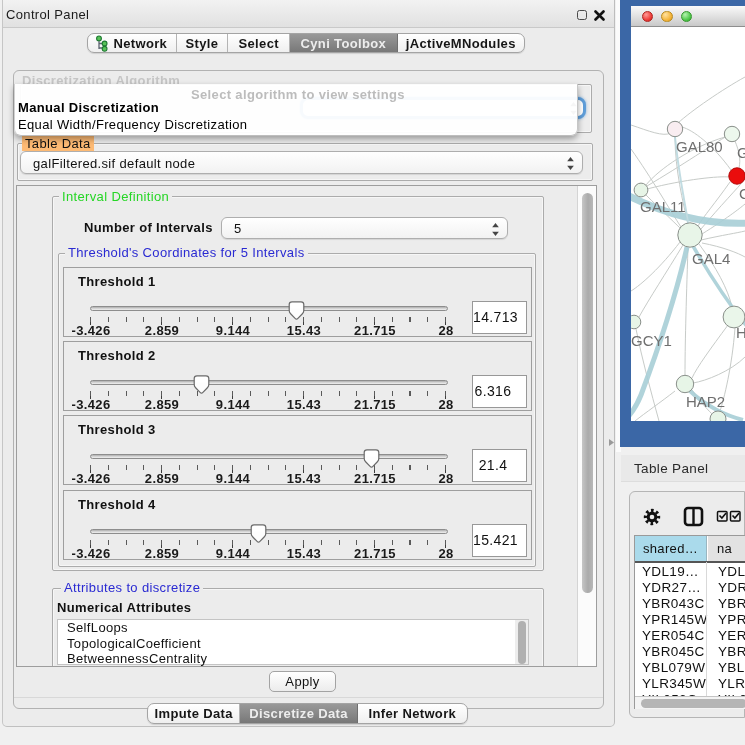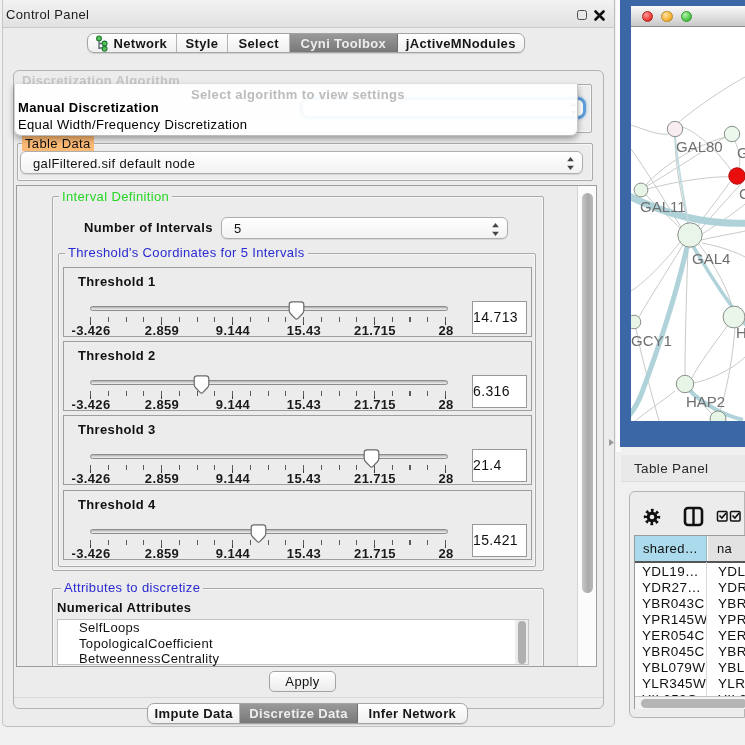--- a/index.html
+++ b/index.html
@@ -74,26 +74,26 @@
   background:linear-gradient(#adadad,#d8d8d8 55%,#efefef); }
 .ticksmin { position:absolute; left:26px; top:49px; width:357px; height:5px;
   background:repeating-linear-gradient(90deg,#5a5a5a 0 1px,transparent 1px 17.75px); }
 .ticksmaj { position:absolute; left:26px; top:49px; width:357px; height:8px;
   background:repeating-linear-gradient(90deg,#3d3d3d 0 1px,transparent 1px 71px); }
 .slab { position:absolute; top:55px; width:60px; text-align:center;
   font-size:13px; font-weight:bold; color:#1a1a1a; }
 .knob { position:absolute; top:33px; width:17px; height:20px; }
 .tfield { position:absolute; left:408px; top:33px; width:55px; height:33px;
   background:#ffffff; border:1px solid #989898; font-size:14px; color:#111;
-  text-align:left; line-height:31px; padding-right:13px; }
+  text-align:center; line-height:31px; padding-right:13px; }
 
 
 #attrlist { position:absolute; left:40px; top:433px; width:472px; height:46px;
   background:#ffffff; border:1px solid #c4c4c4; }
-#attrlist div { font-size:13px; color:#111; padding-left:21px; height:15.5px; line-height:15.5px; }
+#attrlist div { font-size:13px; color:#111; padding-left:9px; height:15.5px; line-height:15.5px; }
 
 
 #applybtn { left:255px; top:600px; width:67px; height:21px;
   background:linear-gradient(#ffffff,#ececec); border:1px solid #a3a3a3;
   border-radius:5px; font-size:13px; color:#111; text-align:center; line-height:19px; }
 
 
 #whitestrip { left:616px; top:0; width:5px; height:452px; background:#fbfbfb; }
 #netframe { left:620px; top:0; width:125px; height:447px; background:#3b67a6; }
 #macwin { left:11px; top:6px; width:114px; height:415px; background:#ffffff; }

